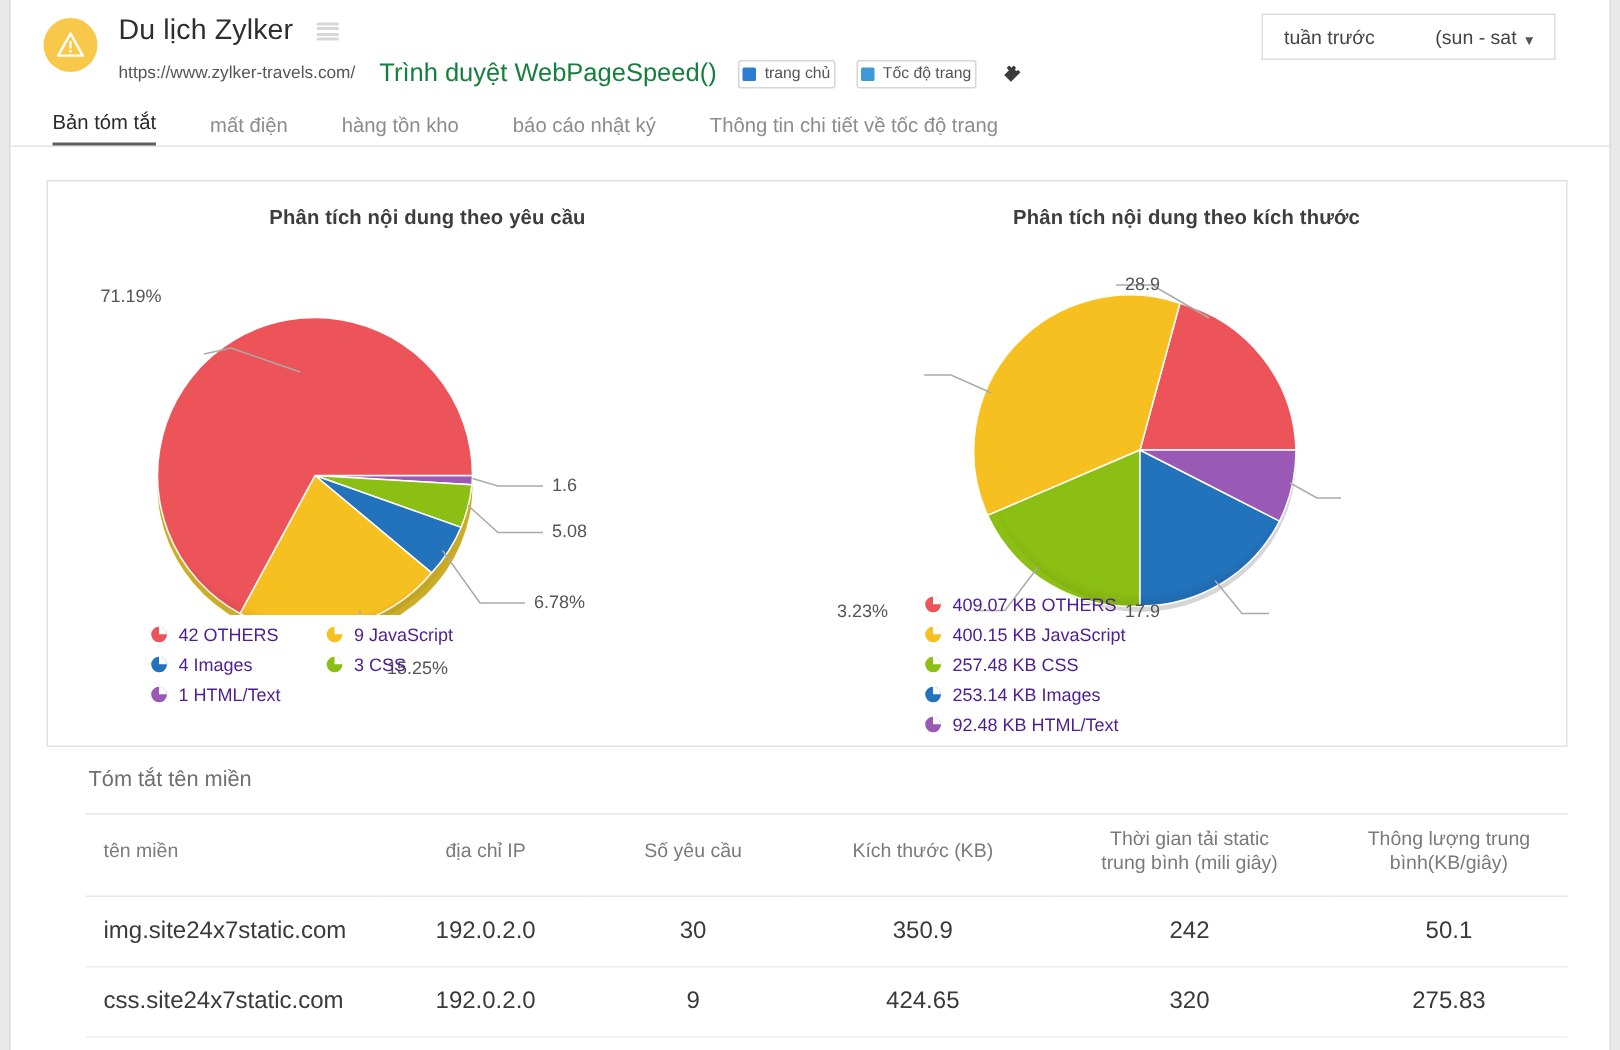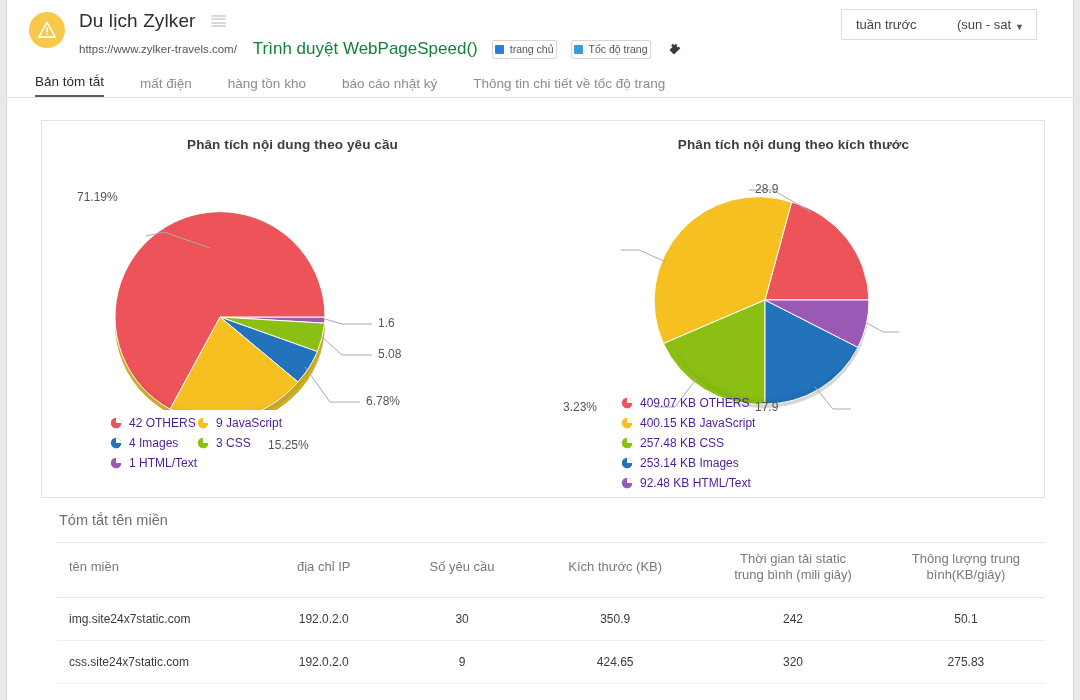--- a/index.html
+++ b/index.html
@@ -65,21 +65,21 @@
     position: relative;
   }
   .tab {
     font-size: 13.5px; color: #8c8c8c; padding: 0 0 6px 0; margin-right: 36px;
     cursor: pointer; white-space: nowrap;
   }
   .tab.active { color: #2b2b2b; border-bottom: 2px solid #5e5e5e; }
 
   
   .charts-card {
-    margin: 22px 28px 0 34px;
+    margin: 22px 28px 0 24px;
     border: 1px solid #e2e2e2; background: #fff;
     height: 378px; display: flex; position: relative;
   }
   .chart-pane { flex: 1 1 50%; position: relative; }
   .chart-title {
     text-align: center; font-size: 13.5px; font-weight: bold; color: #3d3d3d;
     margin-top: 16px; letter-spacing: .1px;
   }
   .pie-wrap { position: relative; width: 100%; height: 258px; }
   .pie-svg { position: absolute; left: 0; top: 0; }
@@ -94,21 +94,21 @@
   .table-section { margin: 14px 28px 0 50px; }
   .table-title { font-size: 14.5px; color: #6f6f6f; margin: 0 0 14px 2px; }
   table { width: 100%; border-collapse: collapse; }
   thead th {
     font-size: 13px; color: #7a7a7a; font-weight: normal;
     padding: 8px 6px 14px 6px; text-align: center; line-height: 16px;
     border-top: 1px solid #e6e6e6; border-bottom: 1px solid #e6e6e6;
   }
   thead th.left { text-align: left; padding-left: 12px; }
   tbody td {
-    font-size: 12px; color: #3a3a3a; padding: 14px 6px; text-align: center;
+    font-size: 16px; color: #3a3a3a; padding: 14px 6px; text-align: center;
     border-bottom: 1px solid #eeeeee;
   }
   tbody td.left { text-align: left; padding-left: 12px; }
 </style>
 </head>
 <body>
 
 <div class="page">
 
   <div class="header">
@@ -205,21 +205,21 @@
           <polyline points="208,255 208,288 222,293" fill="none" stroke="#aaa" stroke-width="1"></polyline>
         </svg>
 
         <div class="callout" style="left:35px; top:38px;">71.19%</div>
         <div class="callout" style="left:336px; top:164px;">1.6</div>
         <div class="callout" style="left:336px; top:195px;">5.08</div>
         <div class="callout" style="left:324px; top:242px;">6.78%</div>
         <div class="callout" style="left:226px; top:286px;">15.25%</div>
       </div>
 
-      <div class="legend" style="left:68px; top:292px; display:flex; justify-content:flex-end;">
+      <div class="legend" style="left:68px; top:292px; display:flex; gap:30px;justify-content:flex-end;">
         <div class="legend-col">
           <div class="legend-item">
             <svg class="gl" viewBox="0 0 12 12">
                 <circle cx="6" cy="6" r="5.2" fill="#ED5459"></circle>
                 <path d="M6 6 L6 0.8 A5.2 5.2 0 0 1 11.2 6 Z" fill="#fff"></path>
                 <path d="M6 6 L11.2 6 A5.2 5.2 0 0 1 6 11.2 Z" fill="#ED5459"></path>
               </svg>
             <span>42 OTHERS</span>
           </div>
           <div class="legend-item">

